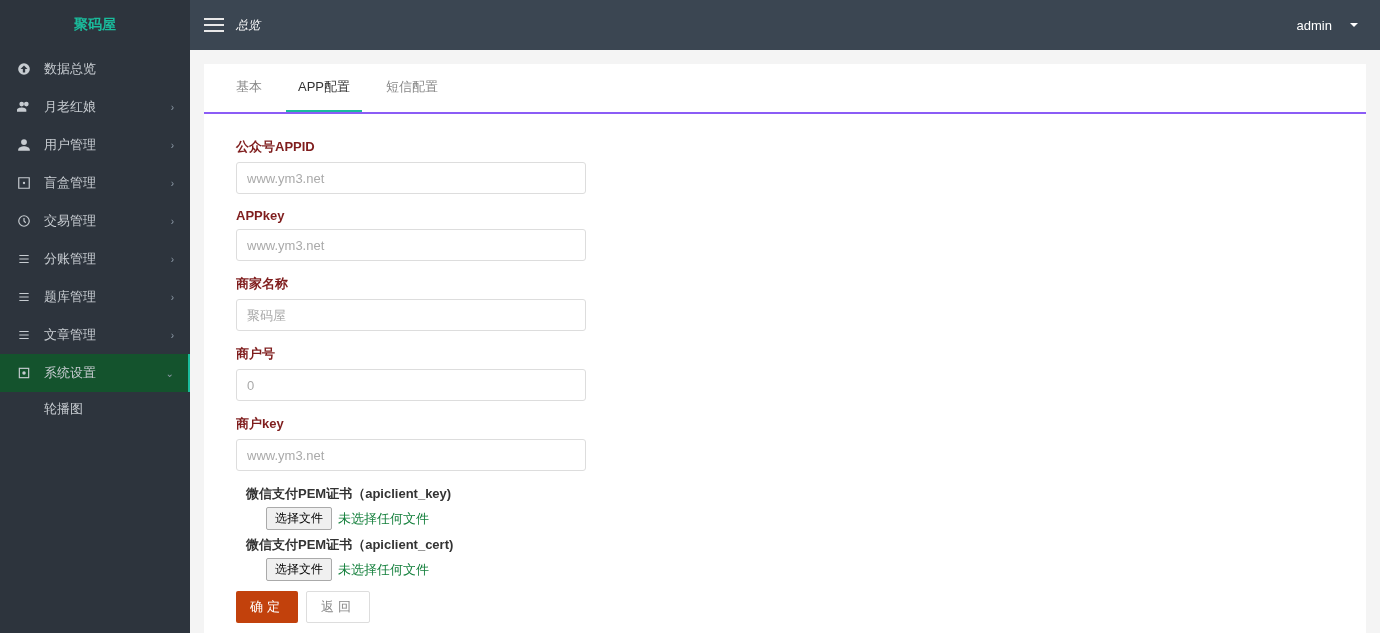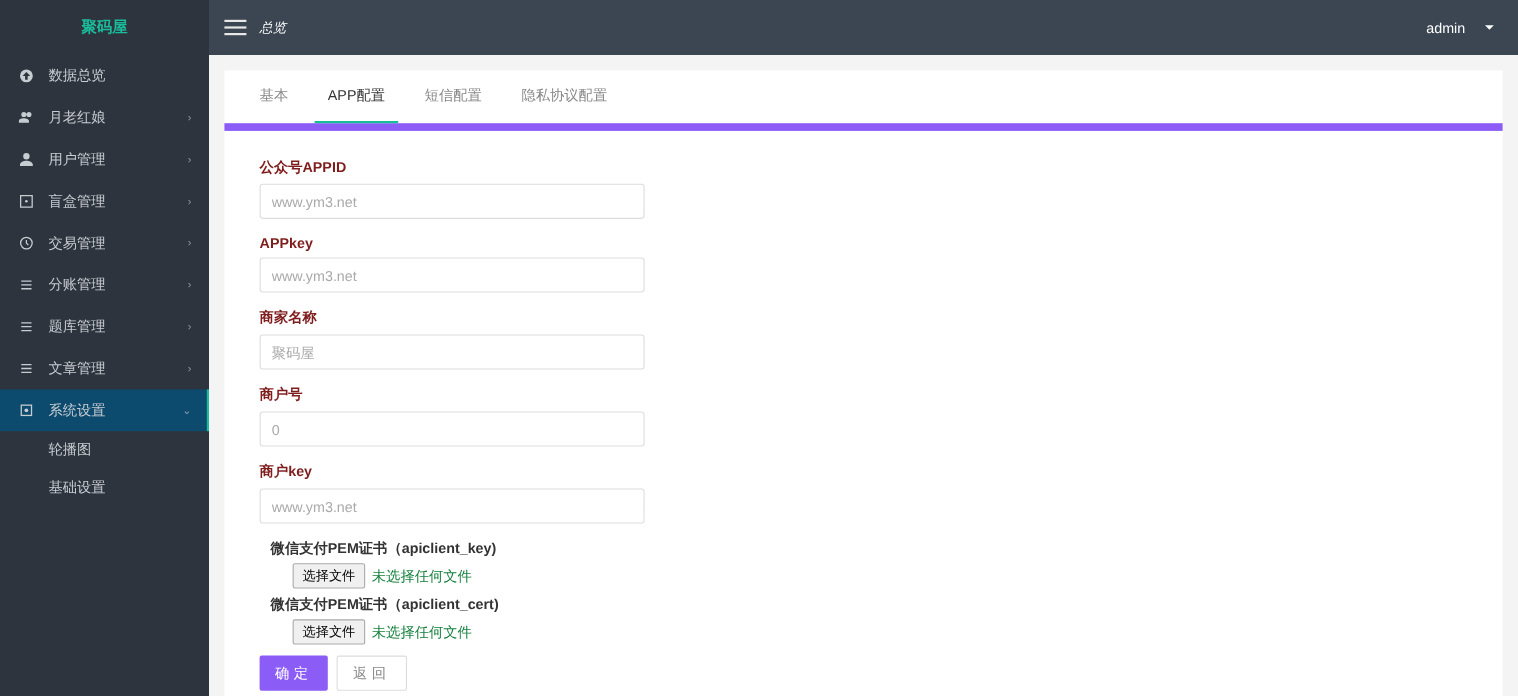--- a/index.html
+++ b/index.html
@@ -37,21 +37,21 @@
       display: flex;
       align-items: center;
       height: 38px;
       padding: 0 16px;
       font-size: 13px;
       color: #c7ccd1;
       cursor: pointer;
       position: relative;
     }
     .sidebar-item.active {
-      background: #0c4a6e;
+      background: #14532d;
     }
     .sidebar-item.active::after {
       content: "";
       position: absolute;
       right: 0;
       top: 0;
       width: 2px;
       height: 100%;
       background: #1abc9c;
     }
@@ -130,21 +130,21 @@
       margin-left: 6px;
     }
     .content {
       padding: 14px;
     }
     .card {
       background: #fff;
     }
     .tabs {
       display: flex;
-      border-bottom: 7px solid #8b5cf6;
+      border-bottom: 2px solid #8b5cf6;
       padding: 0 20px;
     }
     .tab {
       padding: 14px 12px;
       font-size: 13px;
       color: #888;
       cursor: pointer;
       border-bottom: 2px solid transparent;
       margin-right: 12px;
     }
@@ -214,21 +214,21 @@
     }
     .btn {
       padding: 6px 14px;
       font-size: 13px;
       border: none;
       border-radius: 2px;
       cursor: pointer;
       letter-spacing: 4px;
     }
     .btn-primary {
-      background: #8b5cf6;
+      background: #c2410c;
       color: #fff;
     }
     .btn-default {
       background: #fff;
       color: #888;
       border: 1px solid #ddd;
     }
   </style>
 </head>
 <body>
@@ -323,23 +323,20 @@
           <rect x="4" y="4" width="16" height="16" fill="none" stroke="#c7ccd1" stroke-width="2"></rect>
           <circle cx="12" cy="12" r="3"></circle>
         </svg>
       </span>
     <span>系统设置</span>
     <span class="chevron">⌄</span>
   </div>
 
   <div class="sidebar-subitem">
     <span>轮播图</span>
-  </div>
-  <div class="sidebar-subitem">
-    <span>基础设置</span>
   </div>
 </div>
 
 <div class="main">
   <div class="header">
     <div class="header-menu-icon">
       <span></span>
         <span></span>
         <span></span>
     </div>
@@ -349,21 +346,20 @@
       <span class="caret"></span>
     </div>
   </div>
 
   <div class="content">
     <div class="card">
       <div class="tabs">
         <div class="tab">基本</div>
         <div class="tab active">APP配置</div>
         <div class="tab">短信配置</div>
-        <div class="tab">隐私协议配置</div>
       </div>
 
       <div class="form-area">
         <div class="form-group">
           <label class="form-label">公众号APPID</label>
           <input class="form-input" type="text" placeholder="www.ym3.net" style="">
         </div>
         <div class="form-group">
           <label class="form-label">APPkey</label>
           <input class="form-input" type="text" placeholder="www.ym3.net" style="">

